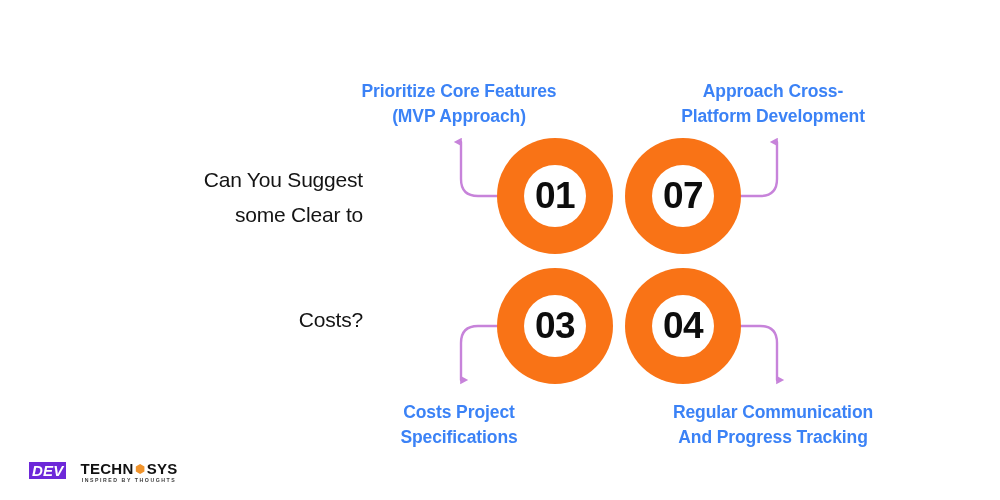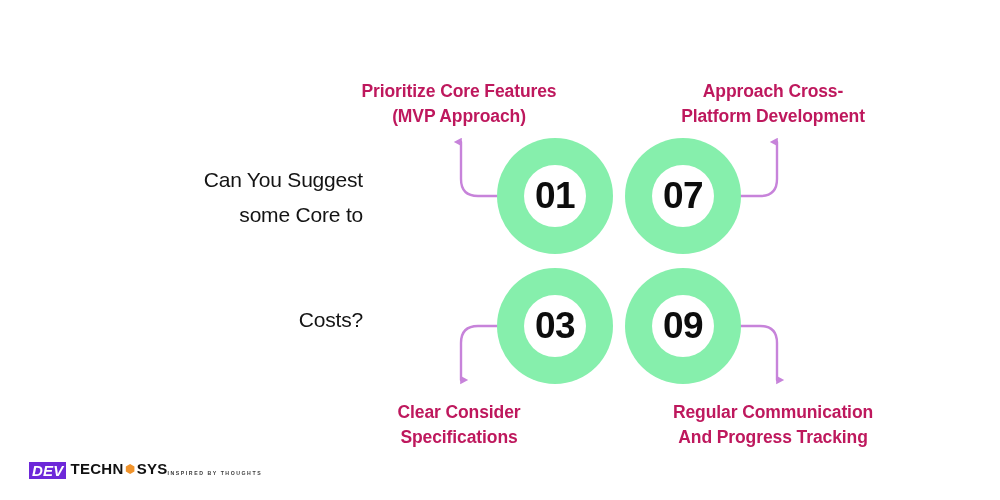--- a/index.html
+++ b/index.html
@@ -35,21 +35,21 @@
     letter-spacing: -0.2px;
     color: #141414;
   }
 
   
   .ring {
     position: absolute;
     width: 116px;
     height: 116px;
     border-radius: 50%;
-    background: #86efac;
+    background: #f97316;
     display: flex;
     align-items: center;
     justify-content: center;
     box-sizing: border-box;
   }
   .ring .hole {
     width: 62px;
     height: 62px;
     border-radius: 50%;
     background: #ffffff;
@@ -80,21 +80,21 @@
     pointer-events: none;
   }
 
   
   .label {
     position: absolute;
     text-align: center;
     font-size: 17.5px;
     line-height: 25px;
     font-weight: 700;
-    color: #be185d;
+    color: #3b82f6;
     letter-spacing: -0.1px;
   }
   #label-01 { left: 334px; top: 79px; width: 250px; }
   #label-02 { left: 650px; top: 79px; width: 246px; }
   #label-03 { left: 359px; top: 400px; width: 200px; }
   #label-04 { left: 645px; top: 400px; width: 256px; }
   .label .l2 { display: block; }
 
   
   #logo {
@@ -114,24 +114,24 @@
     padding: 1px 3px 1px 3px;
     line-height: 15px;
     font-style: italic;
     height: 15px;
     display: flex;
     align-items: center;
     position: relative;
     top: 1px;
   }
   .logo-right {
-    margin-left: 4px;
-    display: flex;
-    flex-direction: row;
-    align-items: flex-end;
+    margin-left: 14px;
+    display: flex;
+    flex-direction: column;
+    align-items: center;
   }
   .logo-word {
     display: flex;
     align-items: center;
     font-size: 15px;
     font-weight: 700;
     color: #111111;
     letter-spacing: 0.3px;
     line-height: 16px;
   }
@@ -155,21 +155,21 @@
     white-space: nowrap;
   }
 </style>
 </head>
 <body>
 
 <div id="stage">
 
   <div class="heading">
     <span>Can You Suggest</span><br>
-    <span>some Core to</span><br>
+    <span>some Clear to</span><br>
     <br>
     <br>
     <span>Costs?</span>
   </div>
 
   <svg id="connectors" viewBox="0 0 1000 500">
     <defs>
       <marker id="arrow-up" markerWidth="9" markerHeight="9" refX="4.5" refY="7.6" orient="auto-start-reverse" markerUnits="userSpaceOnUse">
         <path d="M4.5 0.4 L8.8 8.4 L0.2 8.4 Z" fill="#c783da"></path>
       </marker>
@@ -191,33 +191,33 @@
   <div class="ring" id="ring-02">
     <div class="hole"></div>
     <span class="num">07</span>
   </div>
   <div class="ring" id="ring-03">
     <div class="hole"></div>
     <span class="num">03</span>
   </div>
   <div class="ring" id="ring-04">
     <div class="hole"></div>
-    <span class="num">09</span>
+    <span class="num">04</span>
   </div>
 
   <div class="label" id="label-01">
     <span>Prioritize Core Features</span>
     <span class="l2">(MVP Approach)</span>
   </div>
   <div class="label" id="label-02">
     <span>Approach Cross-</span>
     <span class="l2">Platform Development</span>
   </div>
   <div class="label" id="label-03">
-    <span>Clear Consider</span>
+    <span>Costs Project</span>
     <span class="l2">Specifications</span>
   </div>
   <div class="label" id="label-04">
     <span>Regular Communication</span>
     <span class="l2">And Progress Tracking</span>
   </div>
 
   <div id="logo">
     <div class="logo-dev">DEV</div>
     <div class="logo-right">

